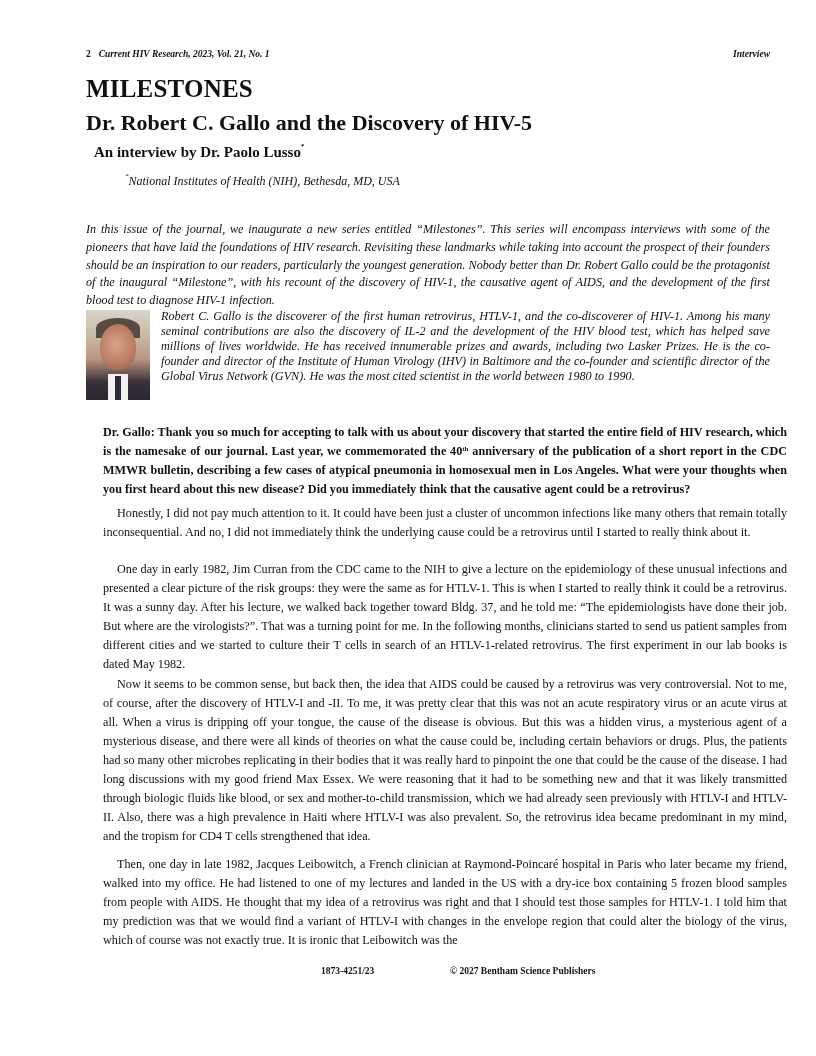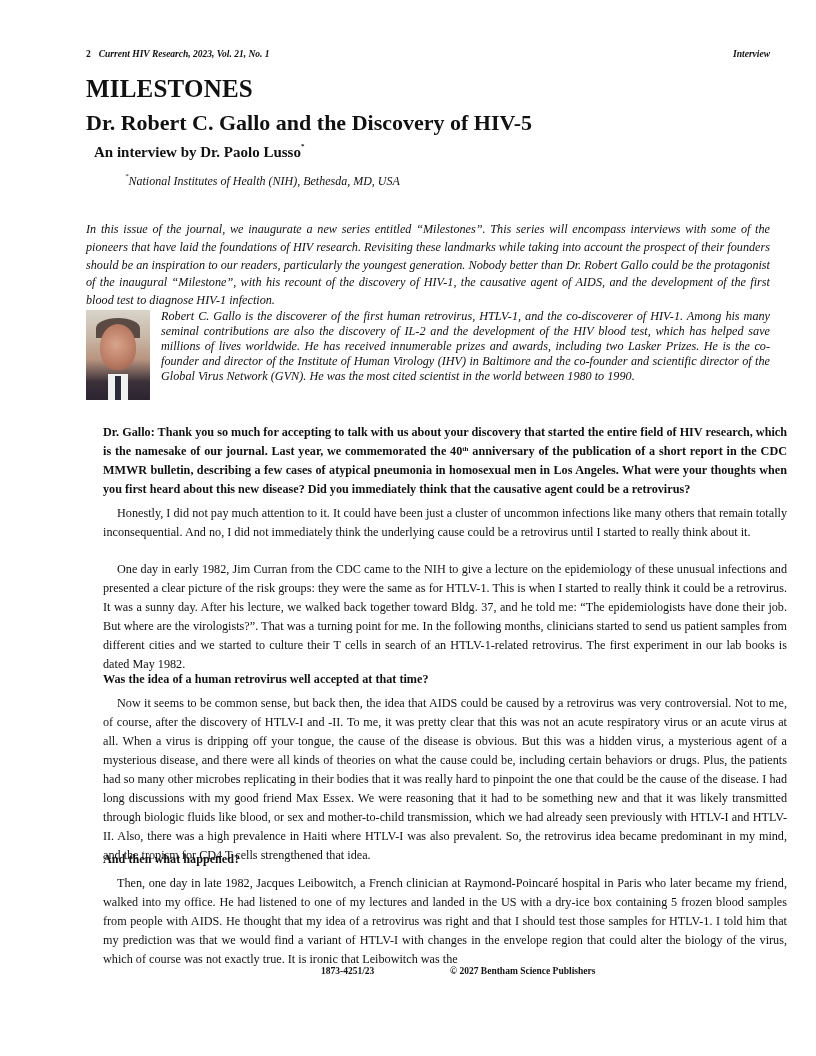--- a/index.html
+++ b/index.html
@@ -79,26 +79,24 @@
   <div class="qa" style="top:423px;">
     <div class="question"><span>Dr. Gallo: Thank you so much for accepting to talk with us about your discovery that started the entire field of HIV research, which is the namesake of our journal. Last year, we commemorated the 40</span><sup class="th">th</sup><span> anniversary of the publication of a short report in the CDC MMWR bulletin, describing a few cases of atypical pneumonia in homosexual men in Los Angeles. What were your thoughts when you first heard about this new disease?  Did you immediately think that the causative agent could be a retrovirus?</span></div>
     <div class="answer" style="margin-top:5px;">Honestly, I did not pay much attention to it. It could have been just a cluster of uncommon infections like many others that remain totally inconsequential. And no, I did not immediately think the underlying cause could be a retrovirus until I started to really think about it.</div>
   </div>
 
   <div class="qa" style="top:555px;">
     <div class="answer" style="margin-top:5px;">One day in early 1982, Jim Curran from the CDC came to the NIH to give a lecture on the epidemiology of these unusual infections and presented a clear picture of the risk groups: they were the same as for HTLV-1. This is when I started to really think it could be a retrovirus. It was a sunny day. After his lecture, we walked back together toward Bldg. 37, and he told me: “The epidemiologists have done their job. But where are the virologists?”. That was a turning point for me. In the following months, clinicians started to send us patient samples from different cities and we started to culture their T cells in search of an HTLV-1-related retrovirus. The first experiment in our lab books is dated May 1982.</div>
   </div>
 
   <div class="qa" style="top:670px;">
-    <div class="question">Was the idea of a human retrovirus well accepted at that time?</div>
     <div class="answer" style="margin-top:5px;">Now it seems to be common sense, but back then, the idea that AIDS could be caused by a retrovirus was very controversial. Not to me, of course, after the discovery of HTLV-I and -II. To me, it was pretty clear that this was not an acute respiratory virus or an acute virus at all. When a virus is dripping off your tongue, the cause of the disease is obvious. But this was a hidden virus, a mysterious agent of a mysterious disease, and there were all kinds of theories on what the cause could be, including certain behaviors or drugs. Plus, the patients had so many other microbes replicating in their bodies that it was really hard to pinpoint the one that could be the cause of the disease. I had long discussions with my good friend Max Essex. We were reasoning that it had to be something new and that it was likely transmitted through biologic fluids like blood, or sex and mother-to-child transmission, which we had already seen previously with HTLV-I and HTLV-II. Also, there was a high prevalence in Haiti where HTLV-I was also prevalent. So, the retrovirus idea became predominant in my mind, and the tropism for CD4 T cells strengthened that idea.</div>
   </div>
 
   <div class="qa" style="top:850px;">
-    <div class="question">And then what happened?</div>
     <div class="answer" style="margin-top:5px;">Then, one day in late 1982, Jacques Leibowitch, a French clinician at Raymond-Poincaré hospital in Paris who later became my friend, walked into my office. He had listened to one of my lectures and landed in the US with a dry-ice box containing 5 frozen blood samples from people with AIDS. He thought that my idea of a retrovirus was right and that I should test those samples for HTLV-1. I told him that my prediction was that we would find a variant of HTLV-I with changes in the envelope region that could alter the biology of the virus, which of course was not exactly true. It is ironic that Leibowitch was the</div>
   </div>
 
   <div class="footer">
     <span class="issn">1873-4251/23</span>
     <span class="copy">© 2027 Bentham Science Publishers</span>
   </div>
 
 </div>
 

